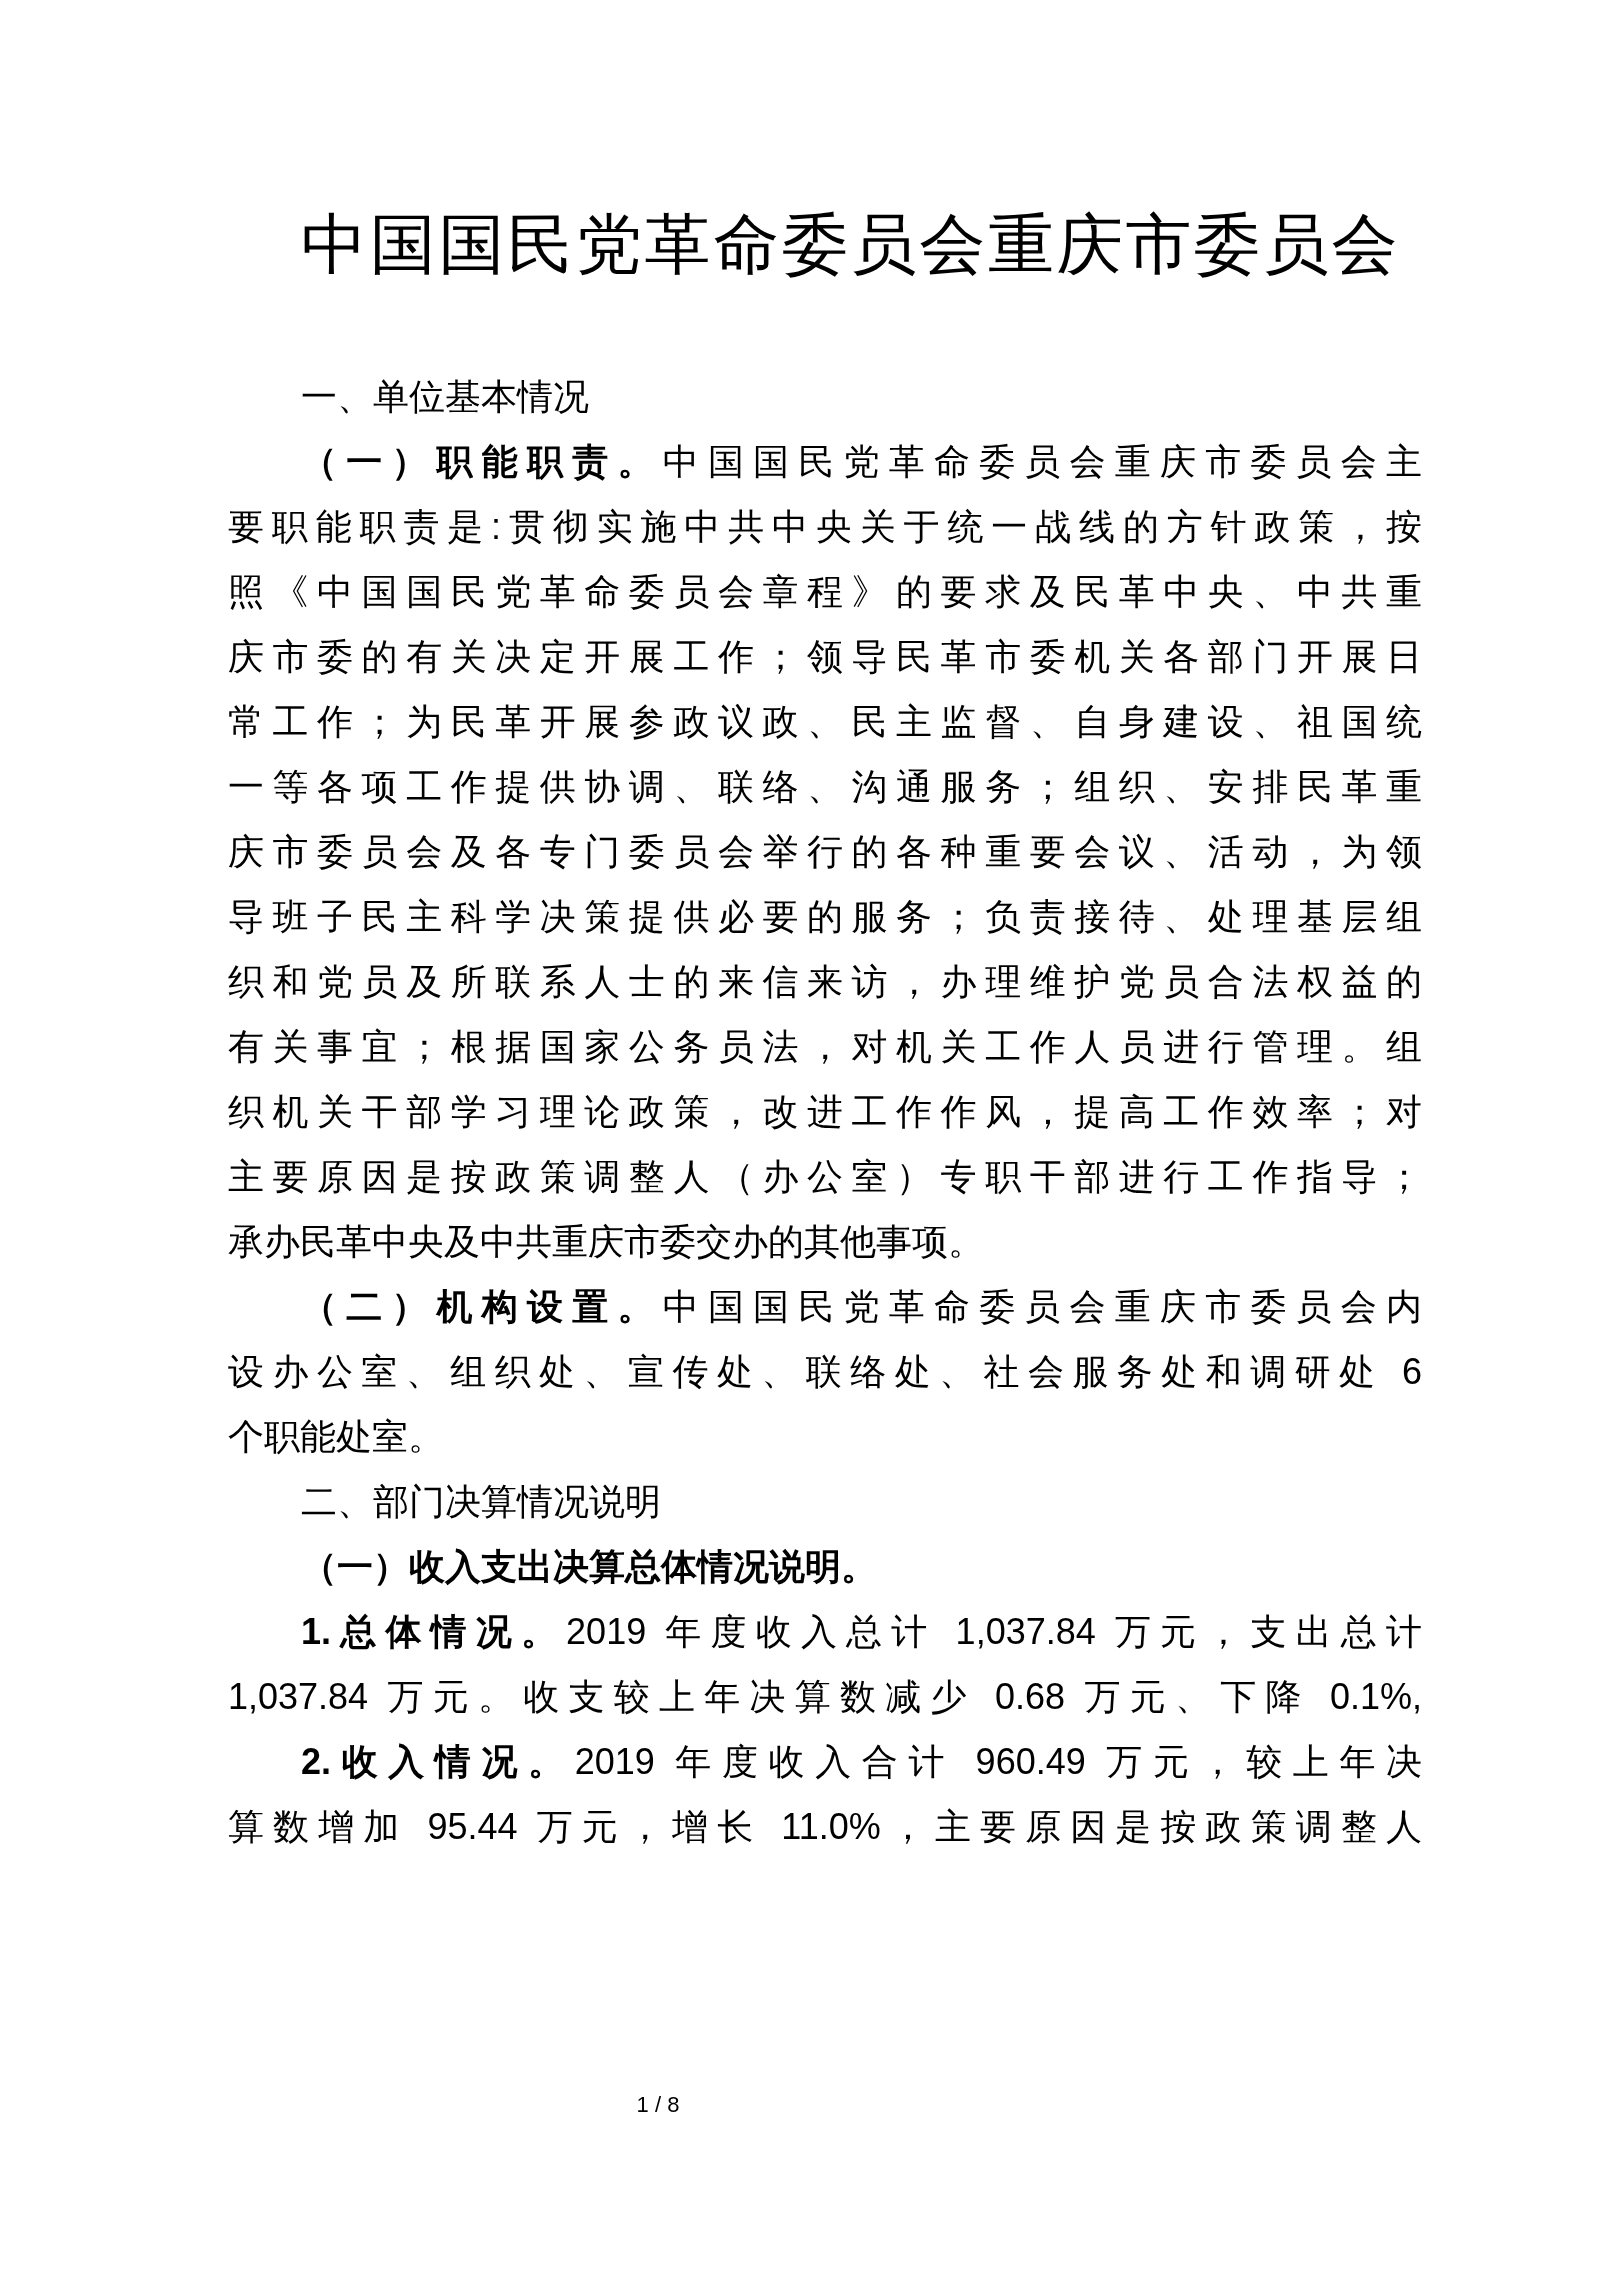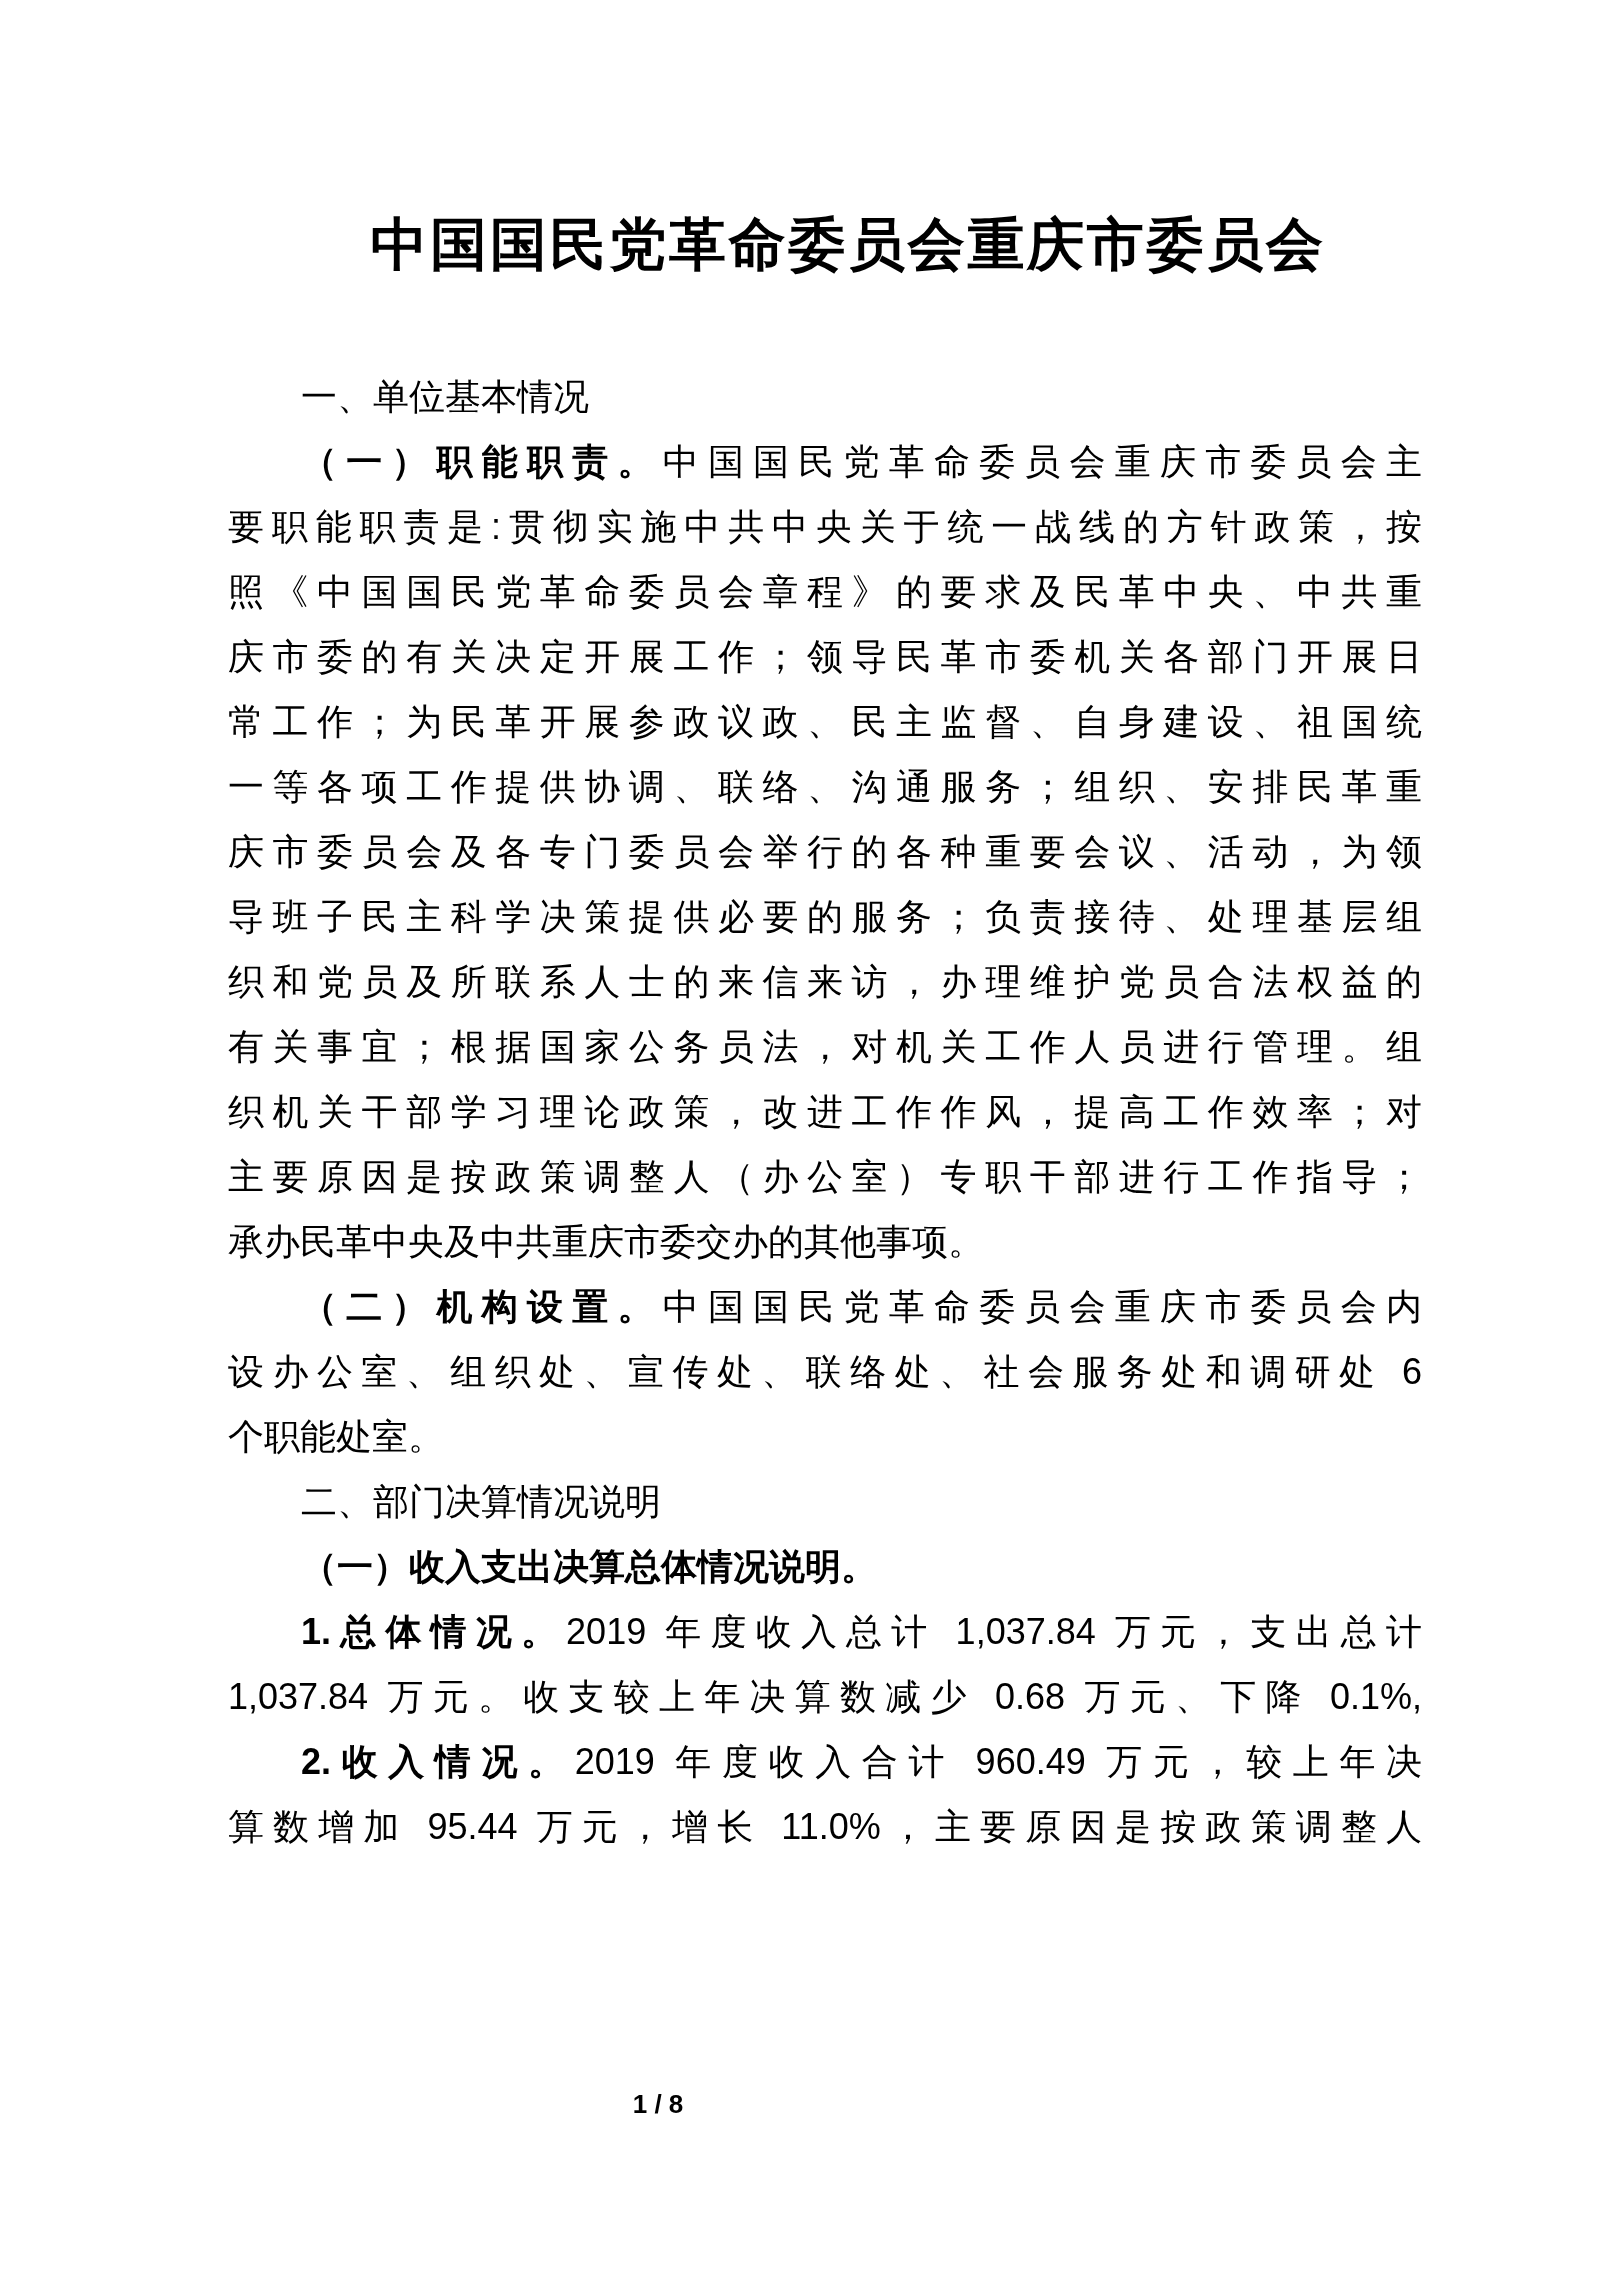--- a/index.html
+++ b/index.html
@@ -18,22 +18,22 @@
   }
   .content {
     position: absolute;
     left: 201px;
     top: 0;
     width: 1194px;
   }
   .title-block {
     margin-top: 204px;
     text-align: center;
-    font-size: 57px;
-    font-weight: 700;
+    font-size: 66px;
+    font-weight: 400;
     line-height: 81px;
     letter-spacing: 2.7px;
   }
   .title-line {
     text-indent: 100px; 
     white-space: nowrap;
   }
   .doc-body {
     margin-top: 79px;
     font-size: 36px;
@@ -58,22 +58,22 @@
   .bold {
     font-weight: 700;
     text-align: right;
   }
   .footer {
     position: absolute;
     left: 0;
     top: 2088px;
     width: 1316px;
     text-align: center;
-    font-size: 26px;
-    font-weight: 700;
+    font-size: 22px;
+    font-weight: 400;
     line-height: 33px;
   }
 </style>
 </head>
 <body>
 
 <div class="page">
   <div class="content">
     <div class="title-block">
       <div class="title-line">中国国民党革命委员会重庆市委员会</div>

